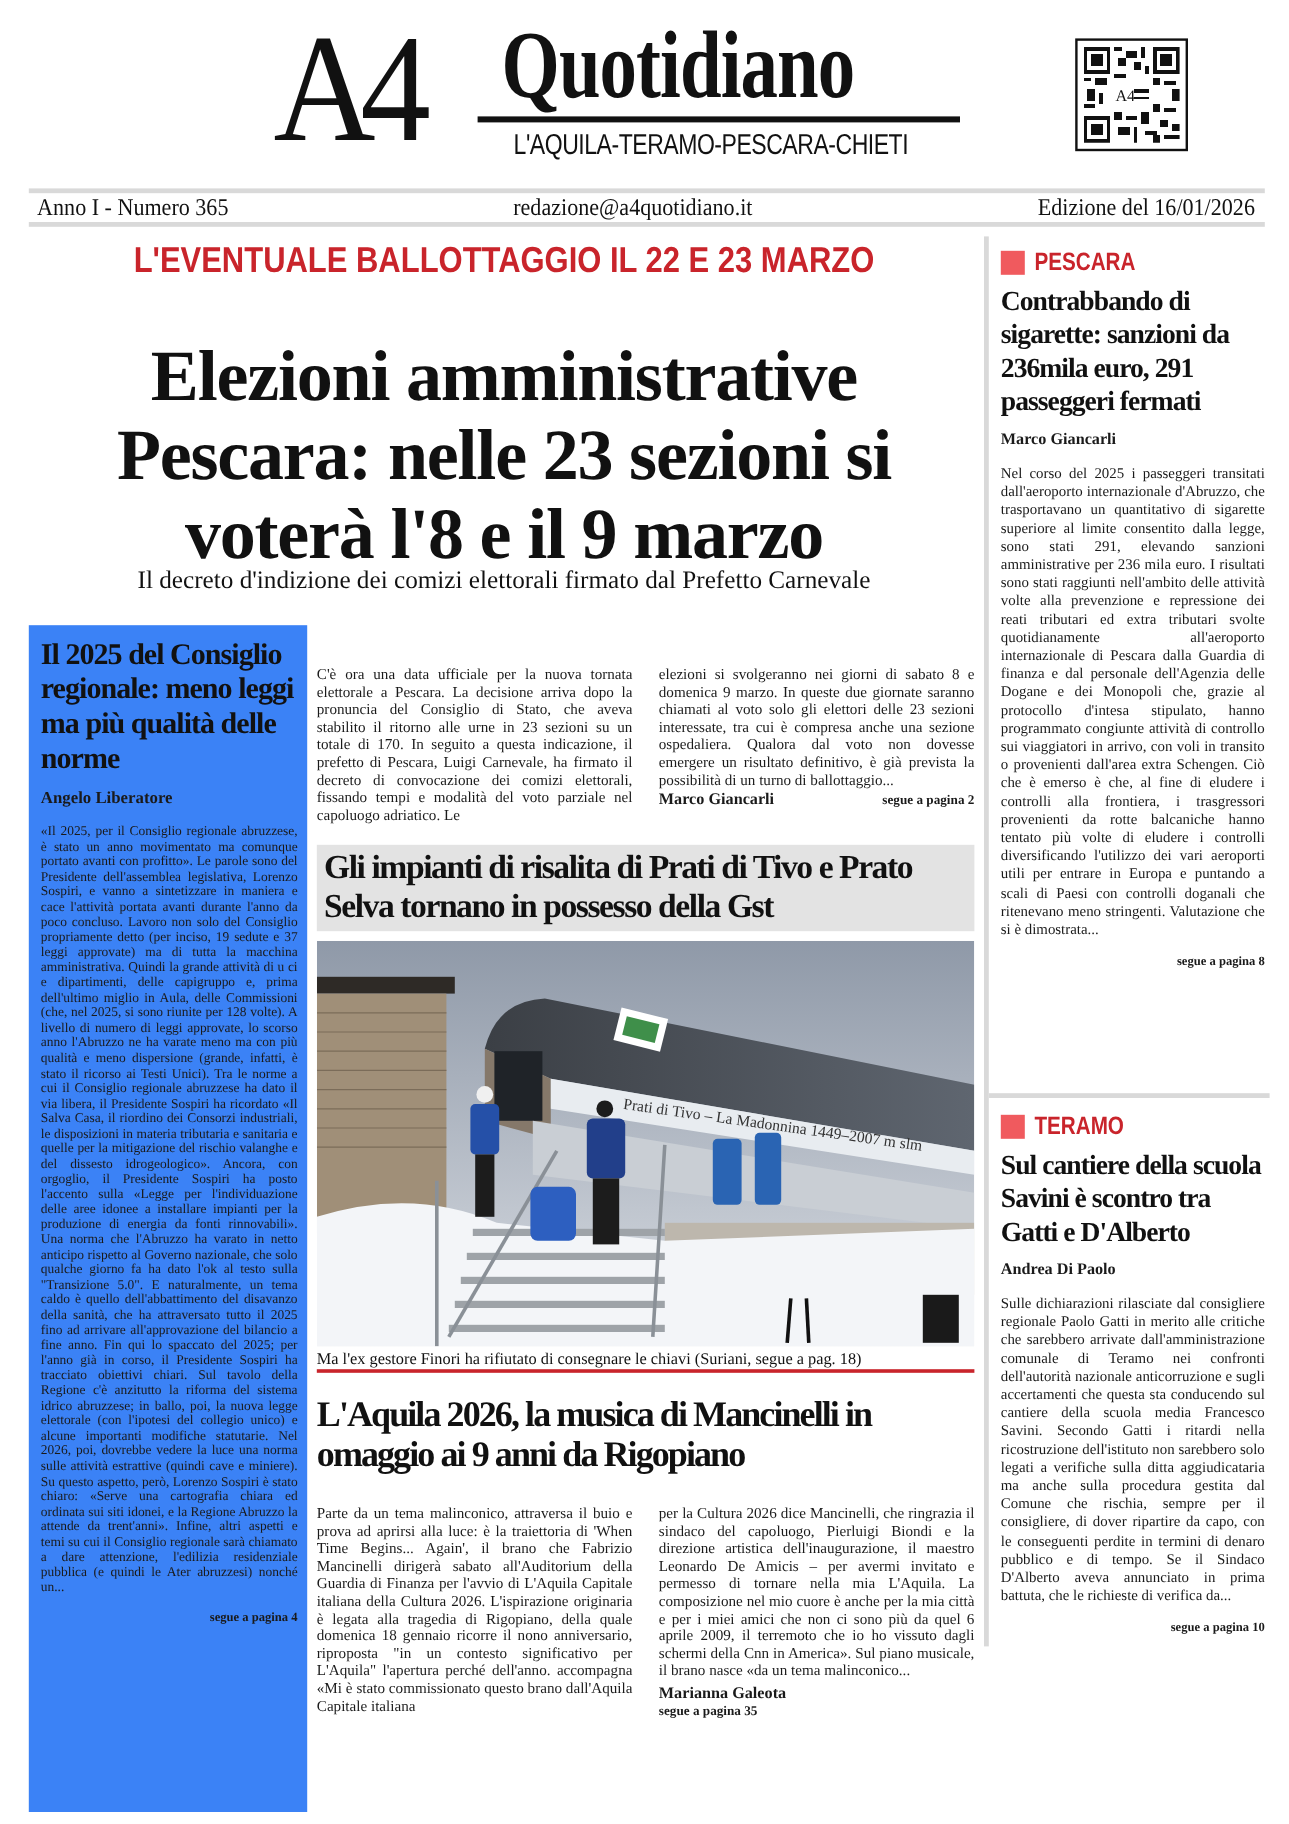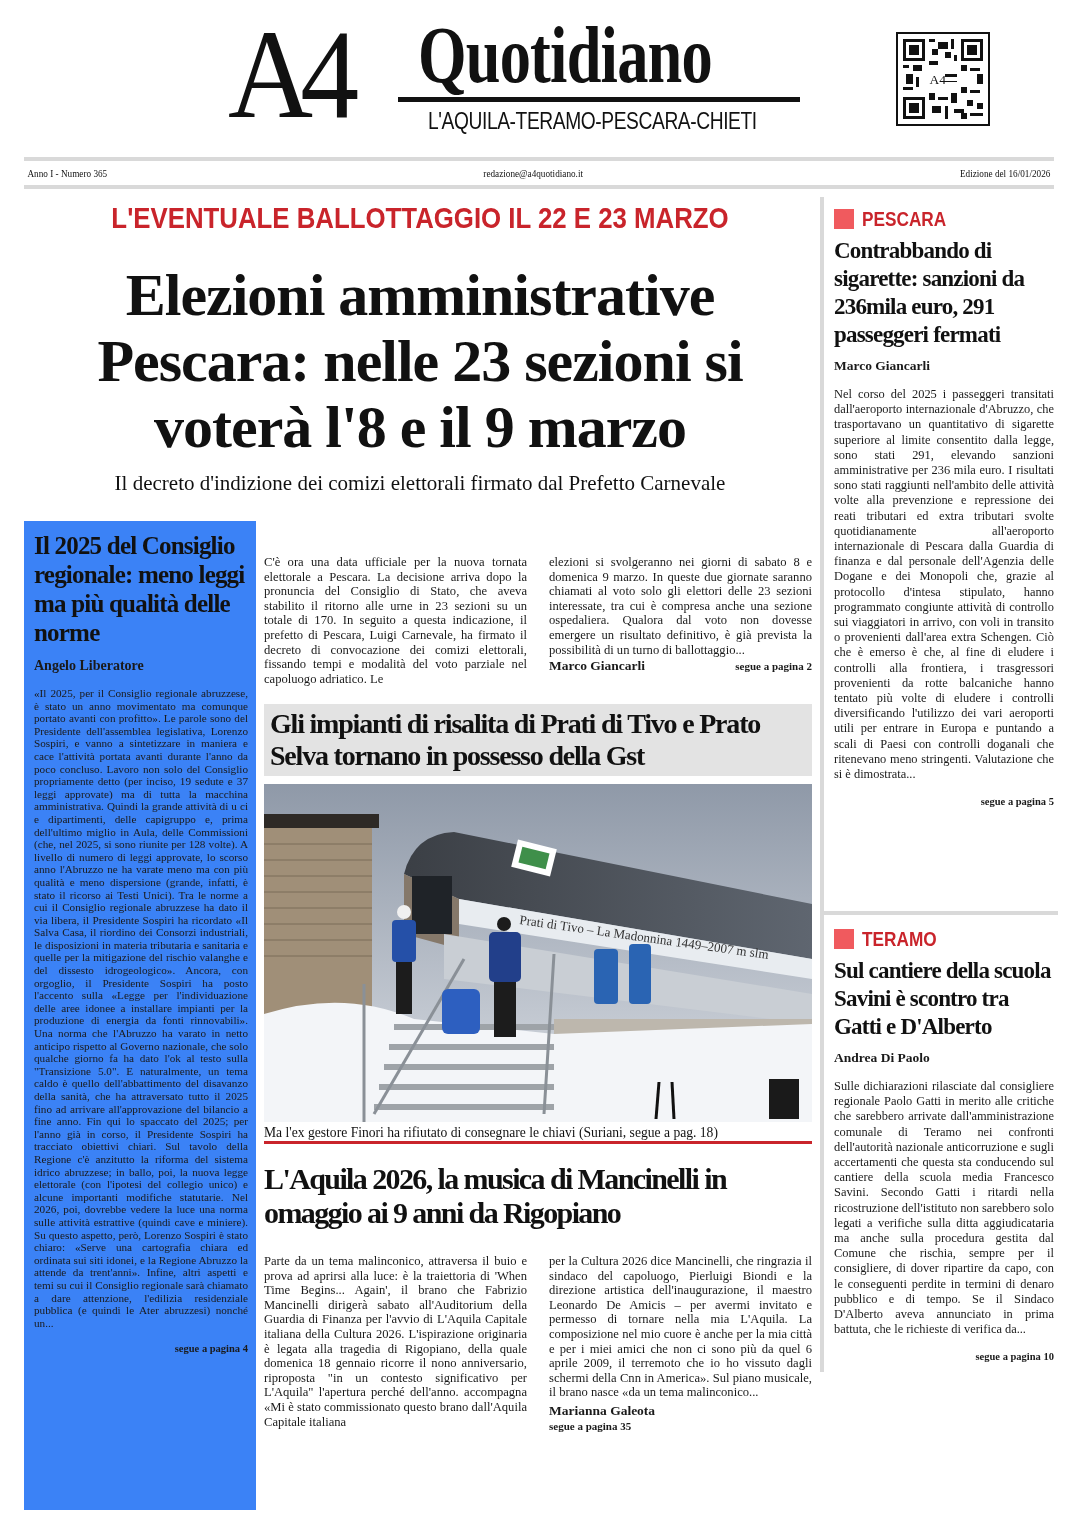--- a/index.html
+++ b/index.html
@@ -8,26 +8,26 @@
 
   
   .masthead { position: absolute; left: 0; top: 0; width: 1074px; height: 155px; }
   .logo-a4 { position: absolute; left: 228px; top: 14px; font-family: "Liberation Serif", serif; font-size: 128px; line-height: 120px; letter-spacing: -14px; color: #111; transform: scaleX(0.92); transform-origin: left top; }
   .logo-title { position: absolute; left: 418px; top: 14px; font-family: "Liberation Serif", serif; font-weight: bold; font-size: 80px; line-height: 82px; color: #111; transform: scaleX(0.78); transform-origin: left top; letter-spacing: -1px; }
   .logo-rule { position: absolute; left: 398px; top: 97px; width: 402px; height: 5px; background: #111; }
   .logo-sub { position: absolute; left: 428px; top: 106px; font-family: "Liberation Sans", sans-serif; font-size: 24px; line-height: 30px; color: #111; transform: scaleX(0.8); transform-origin: left top; letter-spacing: -0.5px; }
   .qr { position: absolute; left: 896px; top: 32px; width: 94px; height: 94px; border: 2px solid #111; padding: 5px; background: #fff; }
   .qr svg { width: 100%; height: 100%; display: block; }
 
-  .infobar { position: absolute; left: 24px; top: 157px; width: 1030px; height: 32px; border-top: 4px solid #d9d9d9; border-bottom: 4px solid #d9d9d9; display: flex; justify-content: space-between; align-items: center; font-family: "Liberation Serif", serif; font-size: 10px; color: #111; gap: 23px; }
+  .infobar { position: absolute; left: 24px; top: 157px; width: 1030px; height: 32px; border-top: 4px solid #d9d9d9; border-bottom: 4px solid #d9d9d9; display: flex; justify-content: space-between; align-items: center; font-family: "Liberation Serif", serif; font-size: 20px; color: #111; gap: 23px; }
   .infobar span { transform: scaleX(0.92); }
 
   
   .kicker { position: absolute; left: 20px; top: 200px; width: 800px; text-align: center; font-family: "Liberation Sans", sans-serif; font-weight: bold; font-size: 30px; line-height: 36px; color: #c9242b; letter-spacing: 0px; transform: scaleX(0.86); transform-origin: center top; }
-  .main-headline { position: absolute; left: 20px; top: 262px; width: 800px; text-align: center; font-family: "Liberation Serif", serif; font-weight: bold; font-size: 60px; line-height: 66px; color: #111; letter-spacing: -1px; }
+  .main-headline { position: absolute; left: 20px; top: 280px; width: 800px; text-align: center; font-family: "Liberation Serif", serif; font-weight: bold; font-size: 60px; line-height: 66px; color: #111; letter-spacing: -1px; }
   .main-subhead { position: absolute; left: 20px; top: 470px; width: 800px; text-align: center; font-family: "Liberation Serif", serif; font-size: 21px; line-height: 26px; color: #111; }
 
   
   .left-box { position: absolute; left: 24px; top: 521px; width: 232px; height: 1132px; max-height: 989px; background: #3b82f6; padding: 10px 8px 10px 10px; }
   .left-box .title { font-family: "Liberation Serif", serif; font-weight: bold; font-size: 25px; line-height: 29px; letter-spacing: -0.8px; color: #111; }
   .left-box .author { margin-top: 10px; font-family: "Liberation Serif", serif; font-weight: bold; font-size: 14px; line-height: 18px; }
   .left-box .body { margin-top: 12px; font-family: "Liberation Serif", serif; font-size: 11.2px; line-height: 12.6px; text-align: justify; }
   .left-box .cont { margin-top: 14px; text-align: right; font-family: "Liberation Serif", serif; font-weight: bold; font-size: 10.5px; }
 
   
@@ -240,21 +240,21 @@
 
 <aside class="right-col">
   <article class="right-story first">
     <div class="section-tag">
       <span class="sq"></span>
       <span class="lbl">PESCARA</span>
     </div>
     <h3 class="title">Contrabbando di sigarette: sanzioni da 236mila euro, 291 passeggeri fermati</h3>
     <div class="author">Marco Giancarli</div>
     <p class="body">Nel corso del 2025 i passeggeri transitati dall'aeroporto internazionale d'Abruzzo, che trasportavano un quantitativo di sigarette superiore al limite consentito dalla legge, sono stati 291, elevando sanzioni amministrative per 236 mila euro. I risultati sono stati raggiunti nell'ambito delle attività volte alla prevenzione e repressione dei reati tributari ed extra tributari svolte quotidianamente all'aeroporto internazionale di Pescara dalla Guardia di finanza e dal personale dell'Agenzia delle Dogane e dei Monopoli che, grazie al protocollo d'intesa stipulato, hanno programmato congiunte attività di controllo sui viaggiatori in arrivo, con voli in transito o provenienti dall'area extra Schengen. Ciò che è emerso è che, al fine di eludere i controlli alla frontiera, i trasgressori provenienti da rotte balcaniche hanno tentato più volte di eludere i controlli diversificando l'utilizzo dei vari aeroporti utili per entrare in Europa e puntando a scali di Paesi con controlli doganali che ritenevano meno stringenti. Valutazione che si è dimostrata...</p>
-    <div class="cont">segue a pagina 5</div>
+    <div class="cont">segue a pagina 8</div>
   </article>
   <article class="right-story second">
     <div class="section-tag">
       <span class="sq"></span>
       <span class="lbl">TERAMO</span>
     </div>
     <h3 class="title">Sul cantiere della scuola Savini è scontro tra Gatti e D'Alberto</h3>
     <div class="author">Andrea Di Paolo</div>
     <p class="body">Sulle dichiarazioni rilasciate dal consigliere regionale Paolo Gatti in merito alle critiche che sarebbero arrivate dall'amministrazione comunale di Teramo nei confronti dell'autorità nazionale anticorruzione e sugli accertamenti che questa sta conducendo sul cantiere della scuola media Francesco Savini. Secondo Gatti i ritardi nella ricostruzione dell'istituto non sarebbero solo legati a verifiche sulla ditta aggiudicataria ma anche sulla procedura gestita dal Comune che rischia, sempre per il consigliere, di dover ripartire da capo, con le conseguenti perdite in termini di denaro pubblico e di tempo. Se il Sindaco D'Alberto aveva annunciato in prima battuta, che le richieste di verifica da...</p>
     <div class="cont">segue a pagina 10</div>

